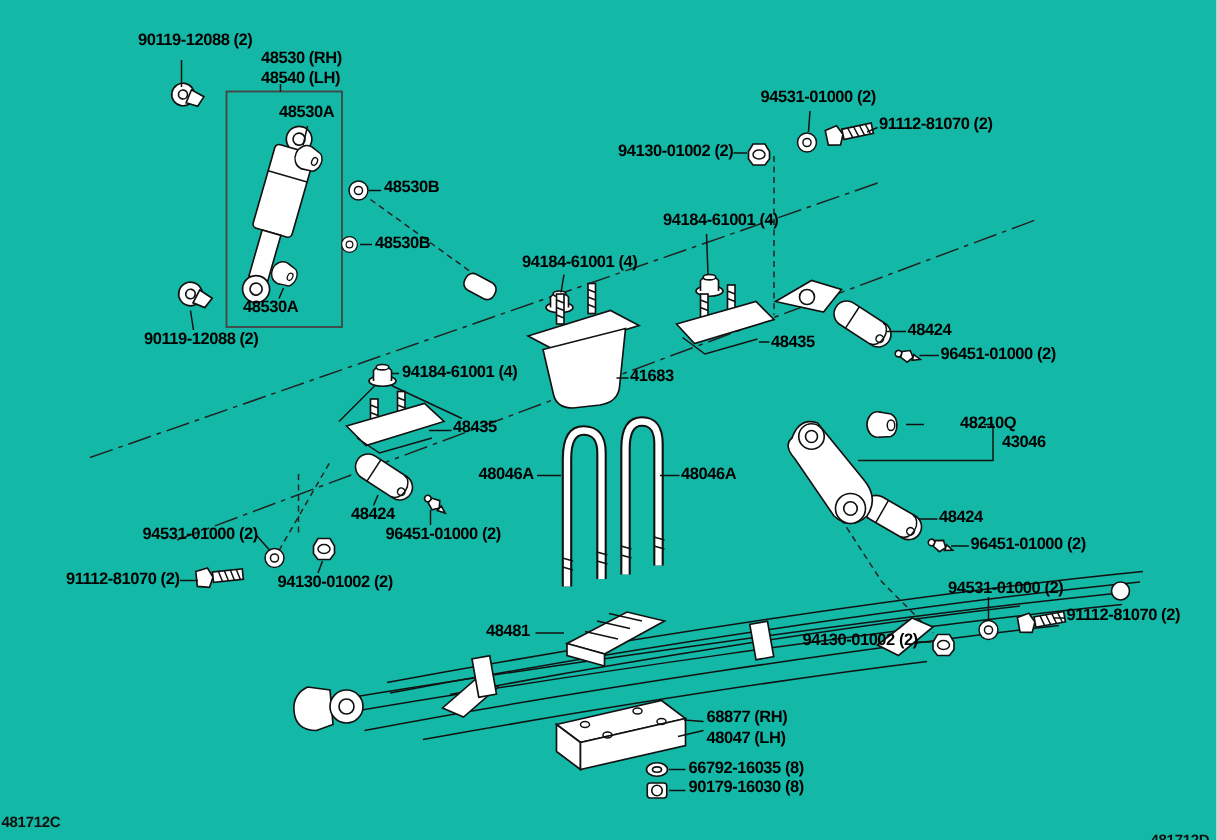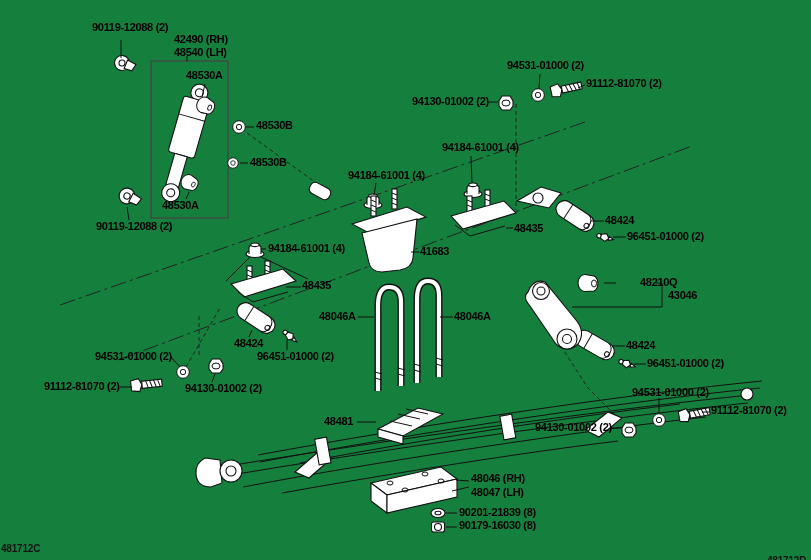--- a/index.html
+++ b/index.html
@@ -1,16 +1,16 @@
 <!DOCTYPE html>
 <html><head>
 <meta charset="utf-8">
 <style>
   html,body{margin:0;padding:0;background:#fff;}
-  .stage{position:relative;width:811px;height:560px;background:#15803d;overflow:hidden;
+  .stage{position:relative;width:811px;height:560px;background:#14b8a6;overflow:hidden;
          font-family:"Liberation Sans",sans-serif;}
   .lbl{position:absolute;font-weight:bold;font-size:11px;letter-spacing:-0.3px;
        color:#000;white-space:nowrap;line-height:1.05;}
   .code{position:absolute;font-weight:bold;font-size:10px;letter-spacing:-0.2px;color:#111;}
   svg{position:absolute;left:0;top:0;}
   .art{stroke:#111;fill:#fff;stroke-width:1.1;}
   .ln{stroke:#111;stroke-width:1;fill:none;}
   .dash{stroke:#222;stroke-width:1;fill:none;stroke-dasharray:4 3;}
   .cl{stroke:#222;stroke-width:1;fill:none;stroke-dasharray:16 4 3 4;}
 </style>
@@ -261,21 +261,21 @@
     <path d="M611,428 L621,428"></path>
     <path d="M357,422 L376,422"></path>
     <path d="M456,480 L469,481"></path>
     <path d="M452,491 L469,487"></path>
     <path d="M446,513 L457,513"></path>
     <path d="M446,527 L457,527"></path>
   </g>
 </svg>
 
   <div class="lbl" style="left:92px;top:22px;">90119-12088 (2)</div>
-  <div class="lbl" style="left:174px;top:34px;">42490 (RH)</div>
+  <div class="lbl" style="left:174px;top:34px;">48530 (RH)</div>
   <div class="lbl" style="left:174px;top:47px;">48540 (LH)</div>
   <div class="lbl" style="left:186px;top:70px;">48530A</div>
   <div class="lbl" style="left:256px;top:120px;">48530B</div>
   <div class="lbl" style="left:250px;top:157px;">48530B</div>
   <div class="lbl" style="left:162px;top:200px;">48530A</div>
   <div class="lbl" style="left:96px;top:221px;">90119-12088 (2)</div>
   <div class="lbl" style="left:412px;top:96px;">94130-01002 (2)</div>
   <div class="lbl" style="left:507px;top:60px;">94531-01000 (2)</div>
   <div class="lbl" style="left:586px;top:78px;">91112-81070 (2)</div>
   <div class="lbl" style="left:442px;top:142px;">94184-61001 (4)</div>
@@ -294,21 +294,21 @@
   <div class="lbl" style="left:257px;top:351px;">96451-01000 (2)</div>
   <div class="lbl" style="left:95px;top:351px;">94531-01000 (2)</div>
   <div class="lbl" style="left:185px;top:383px;">94130-01002 (2)</div>
   <div class="lbl" style="left:44px;top:381px;">91112-81070 (2)</div>
   <div class="lbl" style="left:626px;top:340px;">48424</div>
   <div class="lbl" style="left:647px;top:358px;">96451-01000 (2)</div>
   <div class="lbl" style="left:632px;top:387px;">94531-01000 (2)</div>
   <div class="lbl" style="left:711px;top:405px;">91112-81070 (2)</div>
   <div class="lbl" style="left:535px;top:422px;">94130-01002 (2)</div>
   <div class="lbl" style="left:324px;top:416px;">48481</div>
-  <div class="lbl" style="left:471px;top:473px;">48046 (RH)</div>
+  <div class="lbl" style="left:471px;top:473px;">68877 (RH)</div>
   <div class="lbl" style="left:471px;top:487px;">48047 (LH)</div>
-  <div class="lbl" style="left:459px;top:507px;">90201-21839 (8)</div>
+  <div class="lbl" style="left:459px;top:507px;">66792-16035 (8)</div>
   <div class="lbl" style="left:459px;top:520px;text-align:center;">90179-16030 (8)</div>
 
   <div class="code" style="left:1px;top:543px;">481712C</div>
   <div class="code" style="left:767px;top:543px;margin-top:12px;">481712D</div>
 
 </div>
 
 </body></html>

